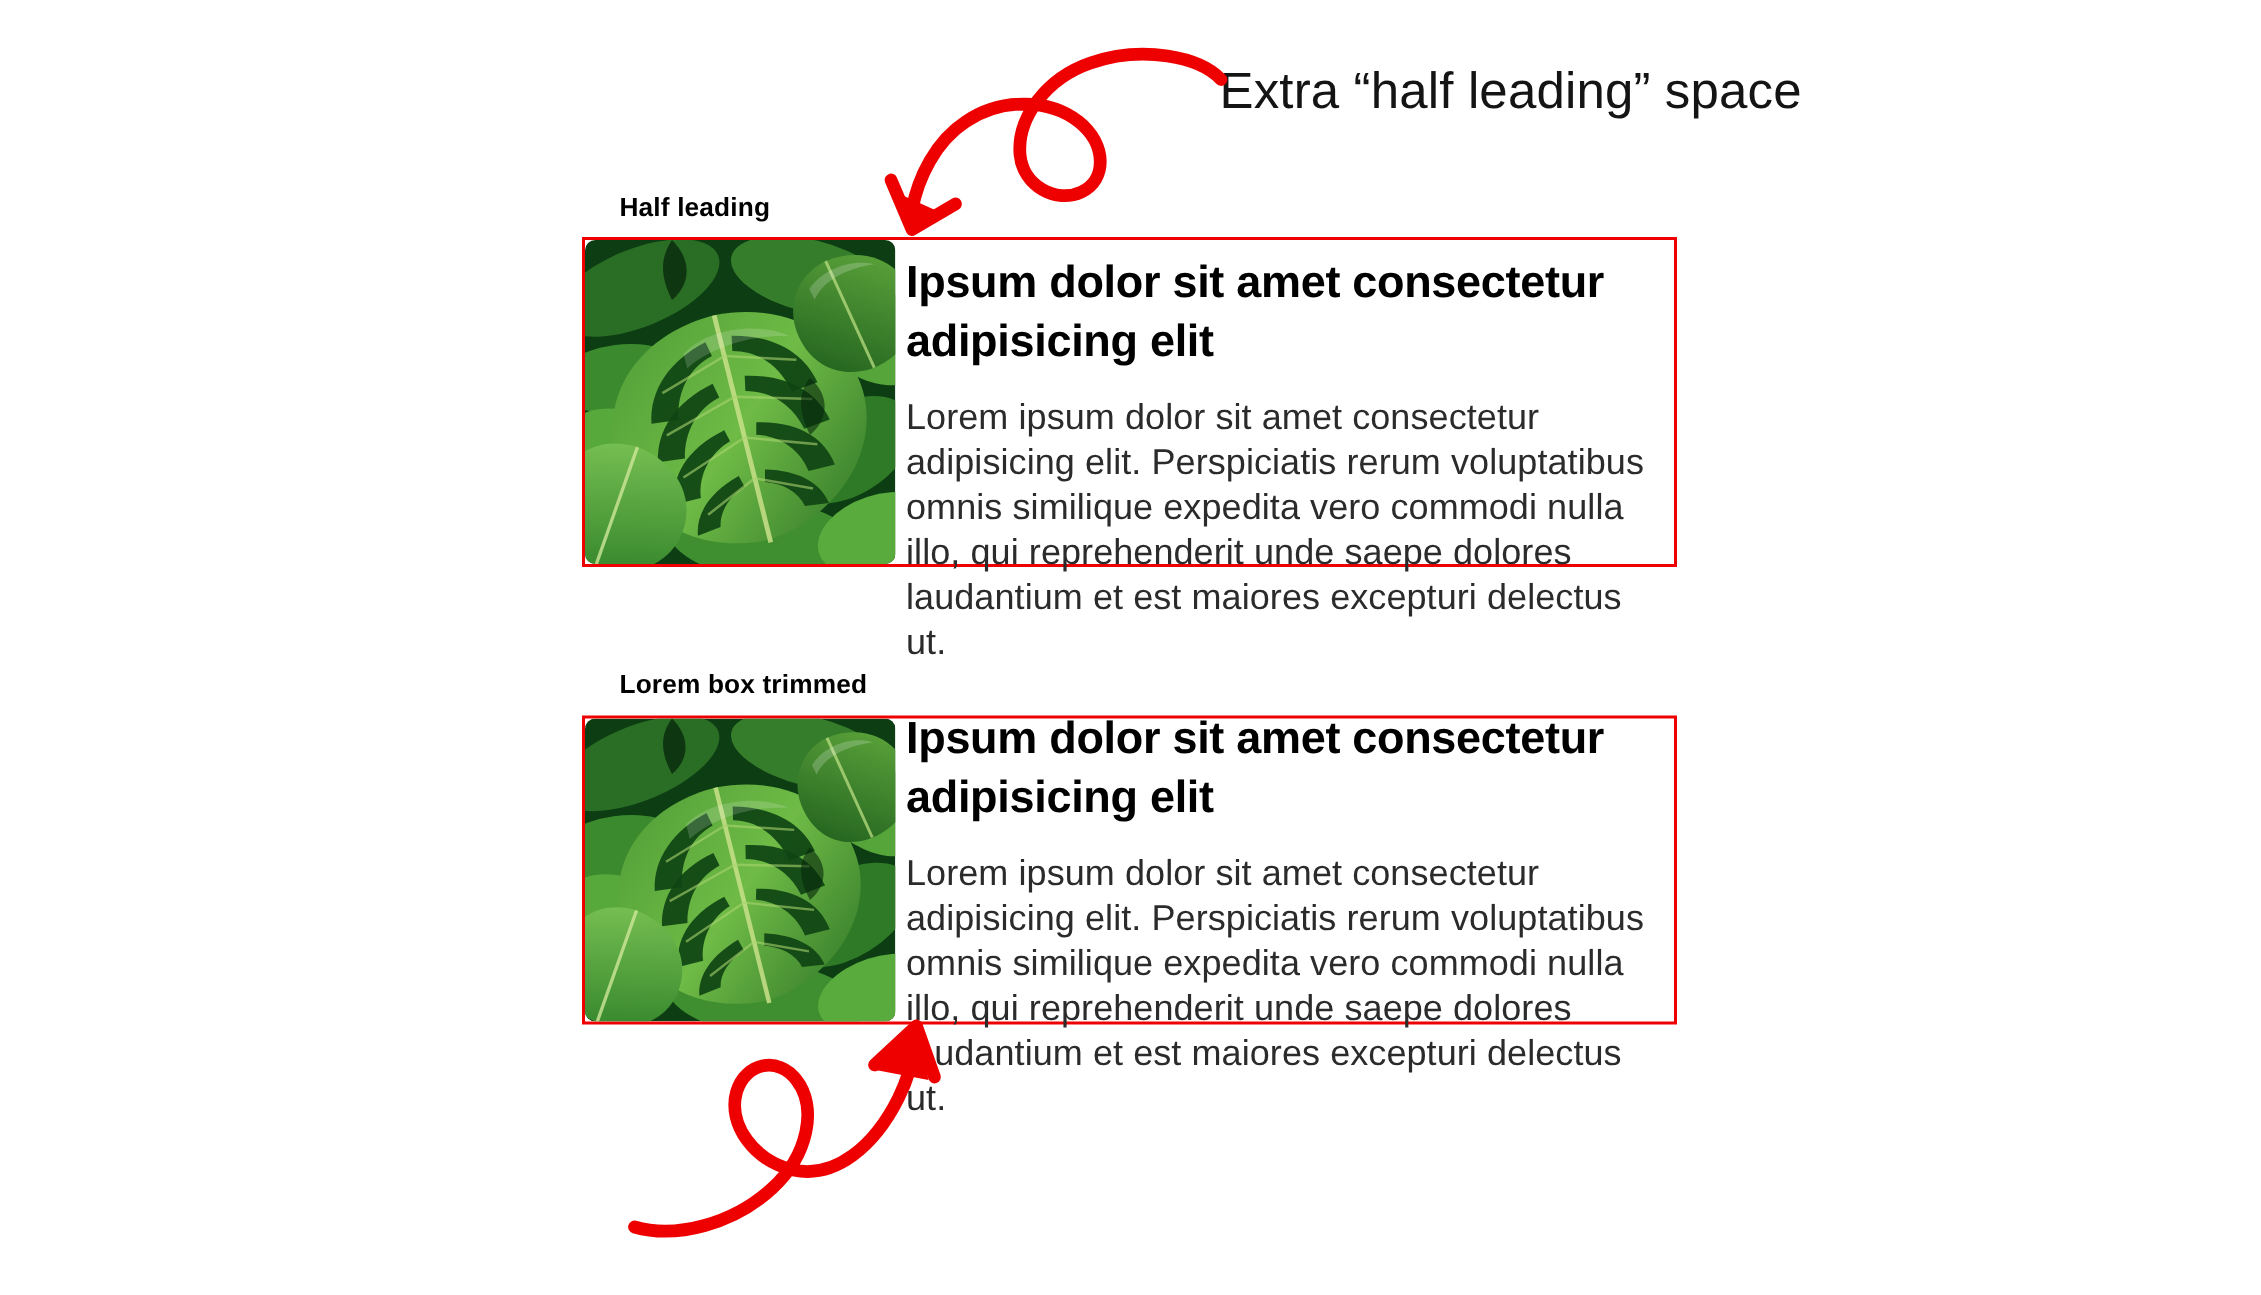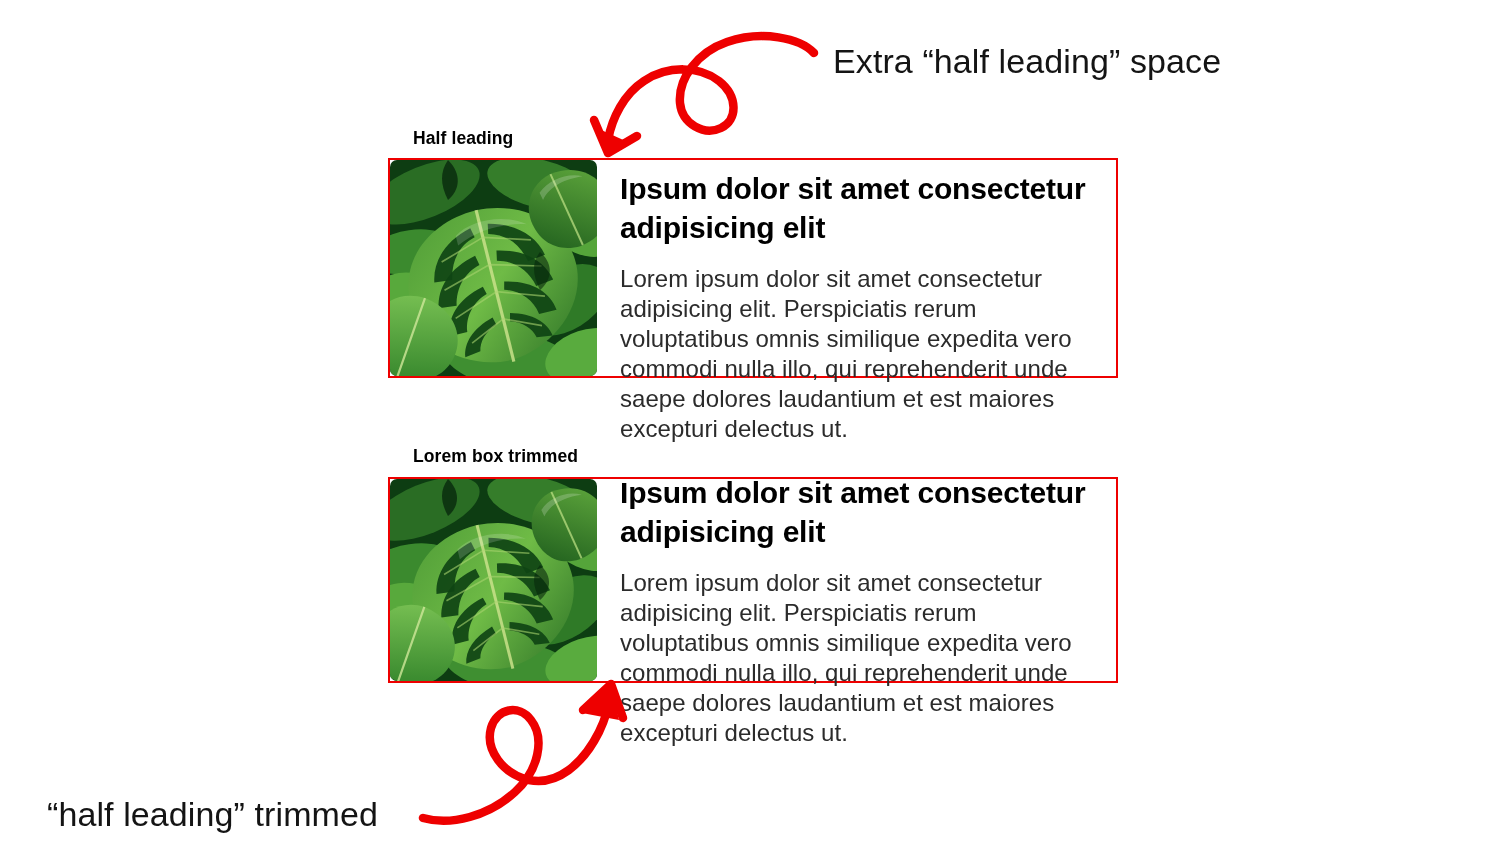--- a/index.html
+++ b/index.html
@@ -24,21 +24,21 @@
   
   .annot {
     position: absolute;
     font-family: "Liberation Sans", sans-serif;
     font-weight: 400;
     font-size: 34px;
     letter-spacing: 0.1px;
     color: #141414;
     white-space: nowrap;
   }
-  .annot-top { left: 833px; top: 42px; }
+  .annot-top { left: 813px; top: 42px; }
   .annot-bottom { left: 47px; top: 795px; }
 
   .arrow-svg {
     position: absolute;
     overflow: visible;
     pointer-events: none;
   }
   .arrow-top { left: 586px; top: 20px; }
   .arrow-bottom { left: 415px; top: 676px; }
 
@@ -86,21 +86,21 @@
     overflow: hidden;
     position: relative;
   }
   .card-1 .card-photo { height: 216px; }
   .card-2 .card-photo { height: 202px; }
 
   .card-photo svg { display: block; width: 100%; height: 100%; }
 
   .card-body {
     flex: 1 1 auto;
-    padding-left: 23px;
+    padding-left: 7px;
     padding-right: 6px;
     box-sizing: border-box;
     position: relative;
   }
   .card-1 .card-body { padding-top: 6px; }
   .card-2 .card-body { padding-top: 0px; }
 
   .card-heading {
     font-family: "Liberation Sans", sans-serif;
     font-weight: 700;
@@ -286,15 +286,14 @@
   </div>
 
   <svg class="arrow-svg arrow-bottom" width="250" height="150" viewBox="0 0 250 150">
     <path d="M8 142 C 36 150, 74 140, 100 116 C 124 94, 130 62, 116 44
              C 104 28, 82 32, 76 52 C 70 74, 88 98, 114 104
              C 142 110, 168 88, 184 56 C 190 44, 194 30, 196 16" fill="none" stroke="#ee0000" stroke-width="8.5" stroke-linecap="round" stroke-linejoin="round"></path>
     <path d="M196 8 L 168 34 M196 8 L 208 42" fill="none" stroke="#ee0000" stroke-width="8.5" stroke-linecap="round" stroke-linejoin="round"></path>
     <path d="M196 6 L 167 37 L 204 44 Z" fill="#ee0000"></path>
   </svg>
 
-  <div class="annot annot-bottom">“half leading” trimmed</div>
 
 </div>
 
 </body></html>

